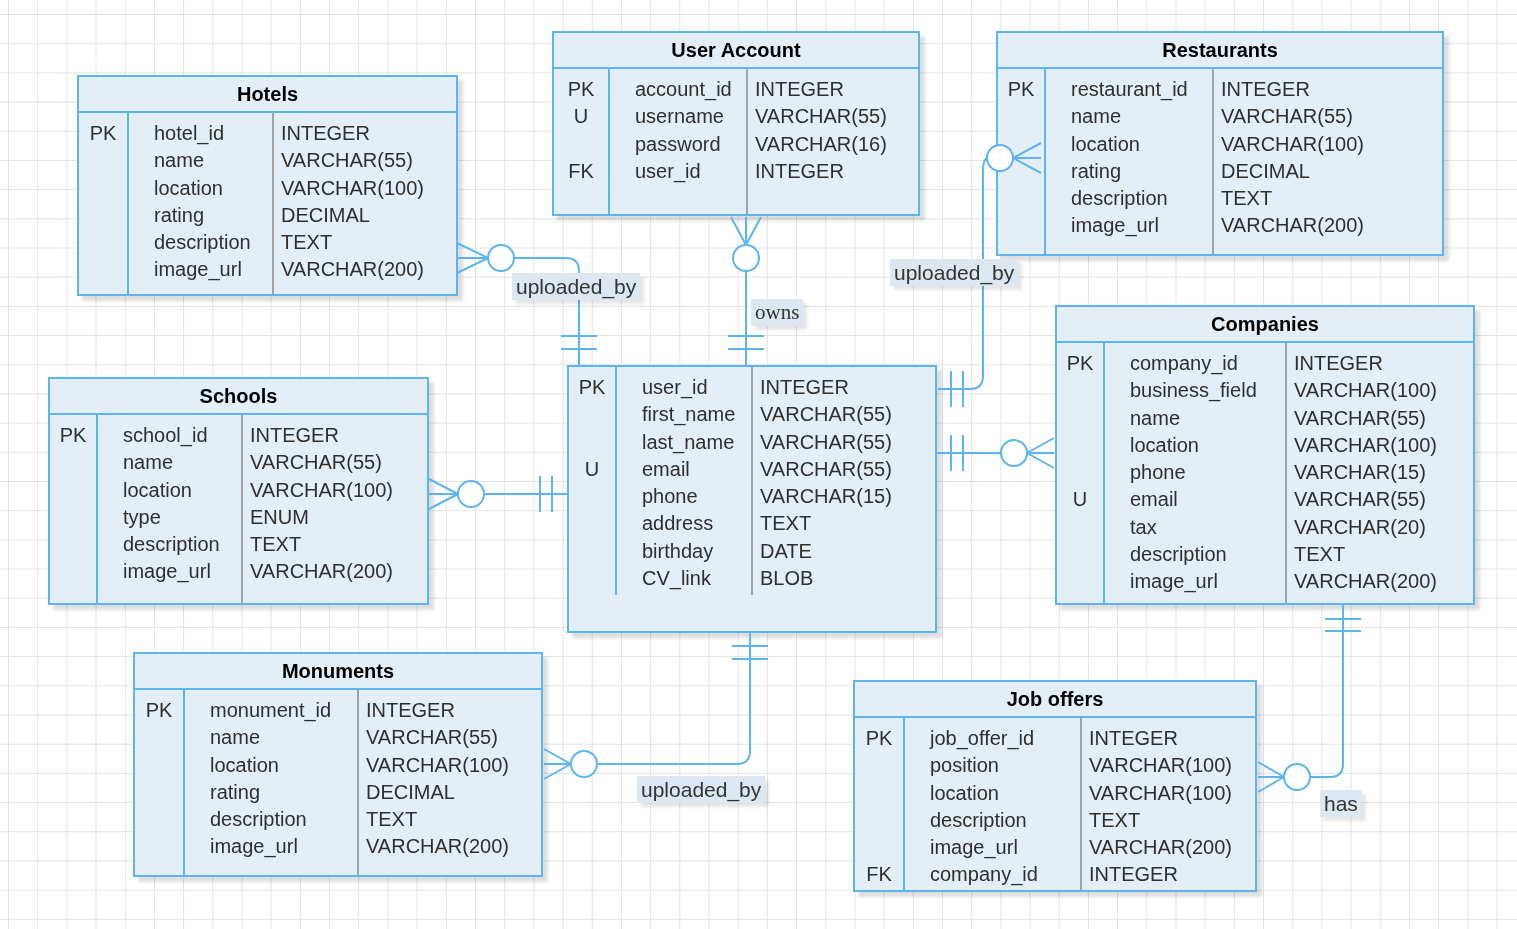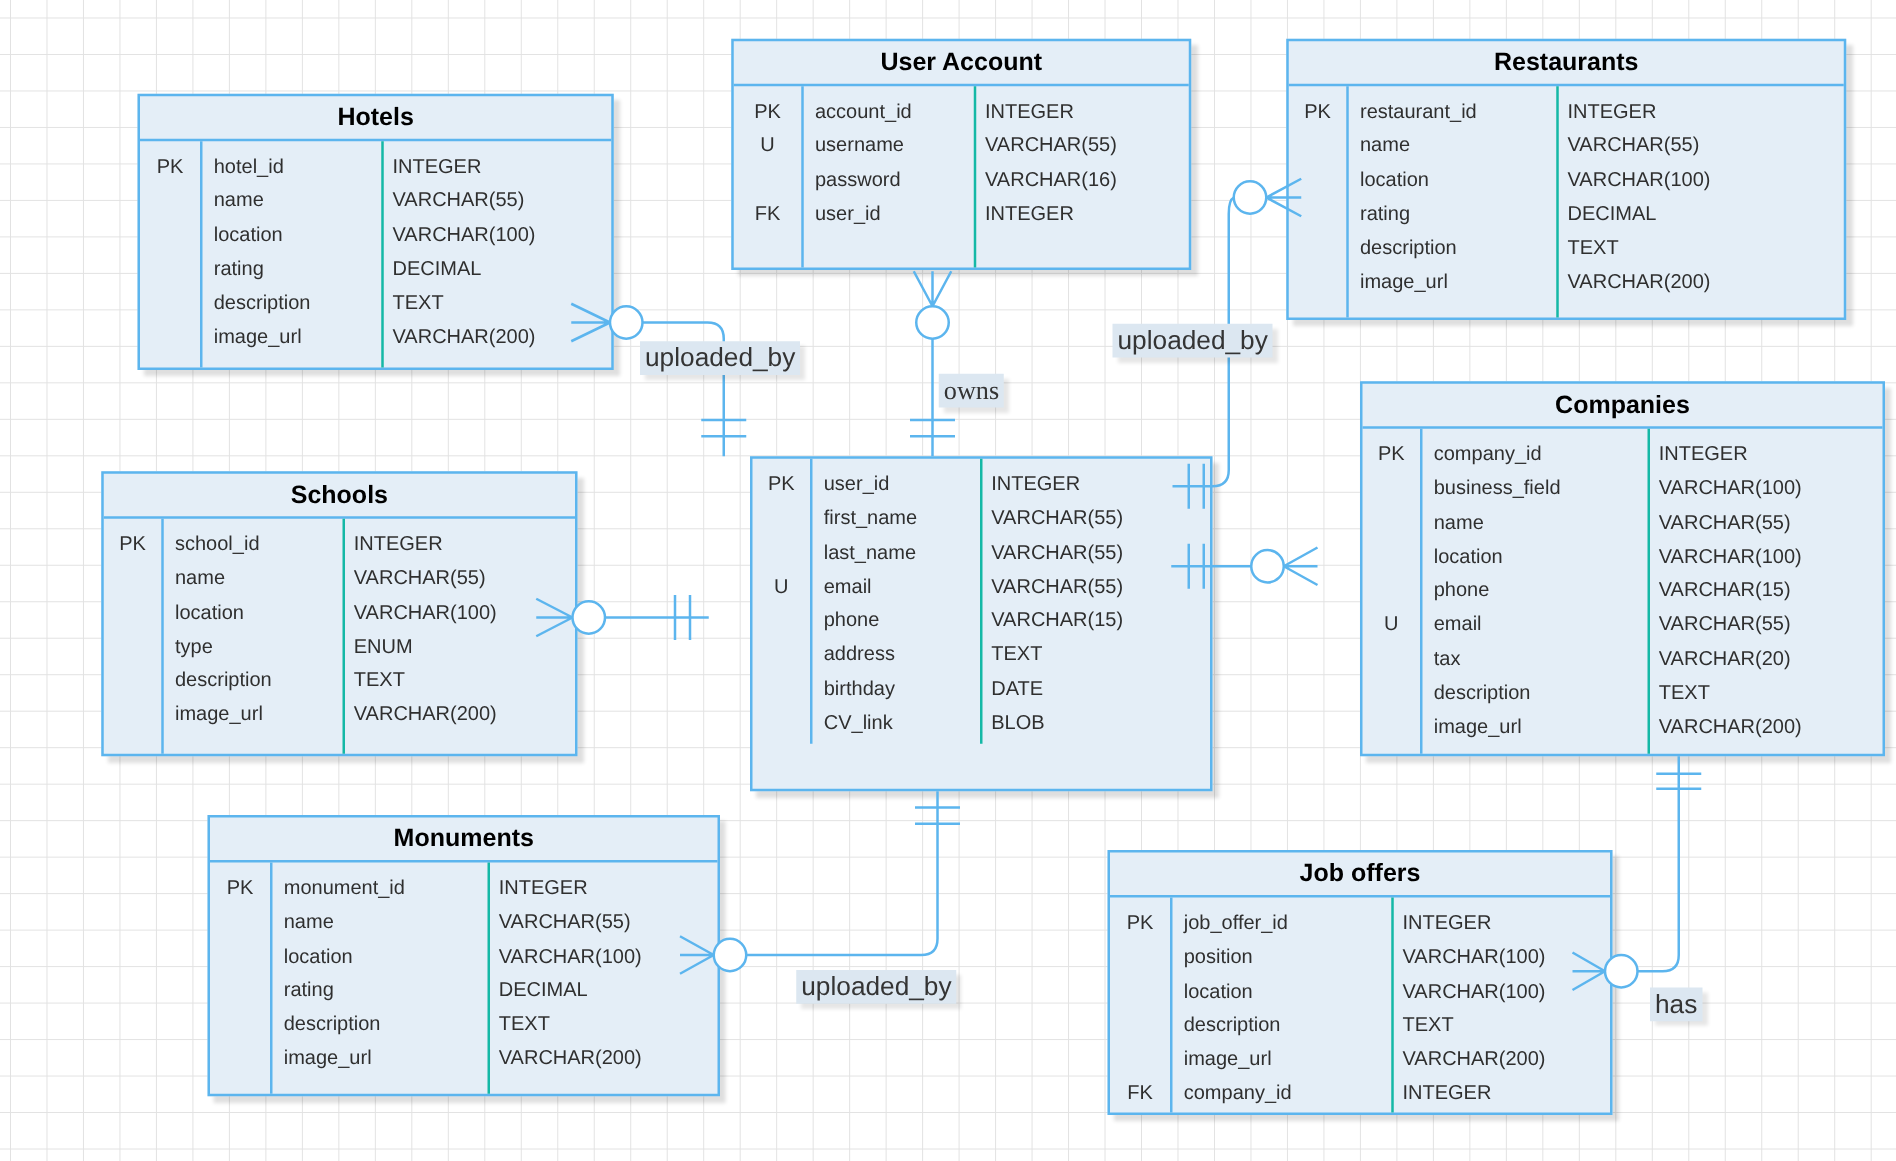--- a/index.html
+++ b/index.html
@@ -13,32 +13,31 @@
     background-size:29.2px 29.2px;
     background-position:8px 14px;
   }
   .etable{
     position:absolute;
     background:#e4eef7;
     border:2px solid #5cb5ee;
     box-sizing:border-box;
     box-shadow:5px 5px 3px rgba(0,0,0,0.13);
     color:#2f2f2f;
-    margin-left:33px;
   }
   .t-header{
     height:36px;display:flex;align-items:center;justify-content:center;
     font-size:20px;font-weight:bold;color:#000;
     border-bottom:2px solid #5cb5ee;box-sizing:border-box;
     white-space:nowrap;
   }
   .t-body{display:flex;align-items:stretch;height:calc(100% - 36px);}
-  .col{box-sizing:border-box;padding-top:7px;font-size:16px;line-height:27.3px;overflow:hidden;}
+  .col{box-sizing:border-box;padding-top:7px;font-size:20px;line-height:27.3px;overflow:hidden;}
   .col.key{border-right:2px solid #5cb5ee;text-align:center;flex:none;}
-  .col.name{border-right:2px solid #14b8a6;padding-left:9px;flex:none;}
+  .col.name{border-right:2px solid #a3a3a3;padding-left:25px;flex:none;}
   .col.type{flex:1;padding-left:7px;}
   .line{white-space:nowrap;}
   .edges{position:absolute;left:0;top:0;pointer-events:none;}
   .edges path{stroke:#5cb5ee;stroke-width:2;fill:none;}
   .edges circle{stroke:#5cb5ee;stroke-width:2;fill:#ffffff;}
   .edge-label{
     position:absolute;
     background:#dce7f1;
     color:#343434;
     font-size:21px;line-height:27px;

